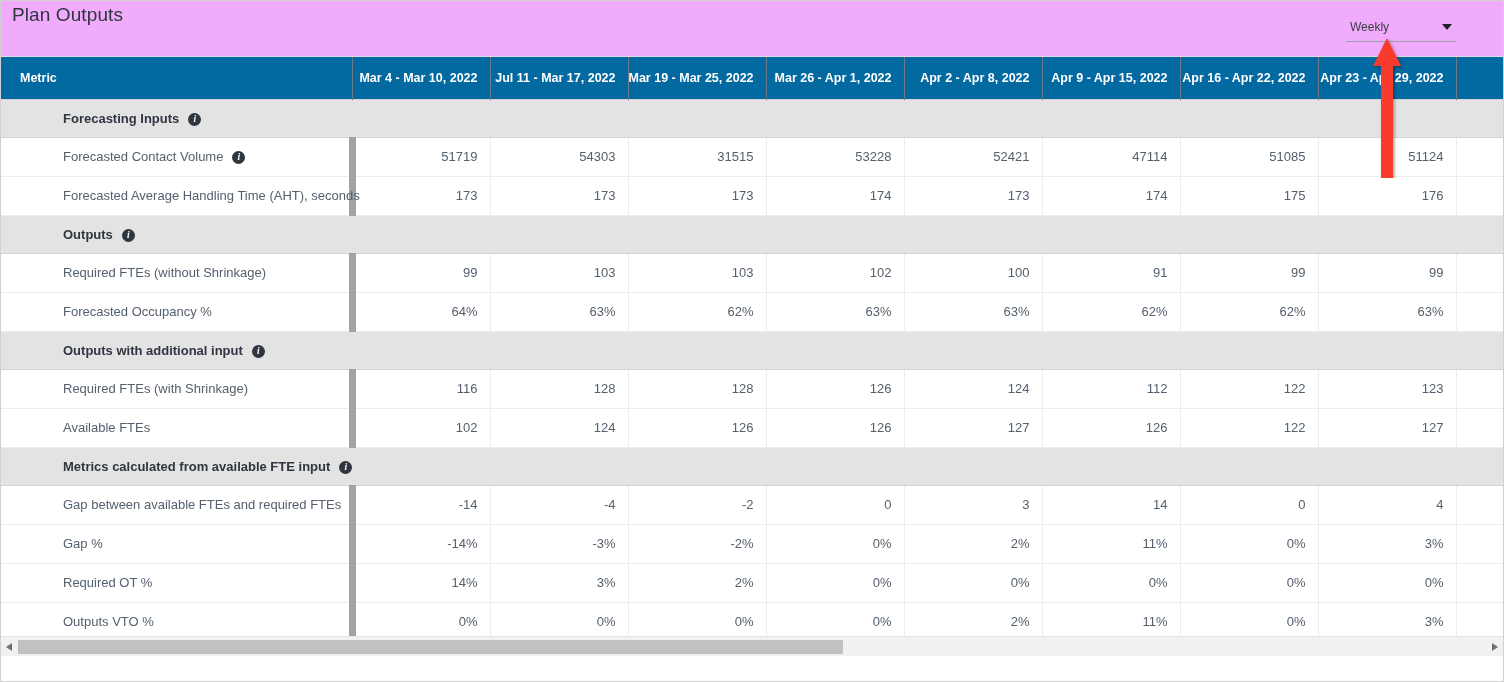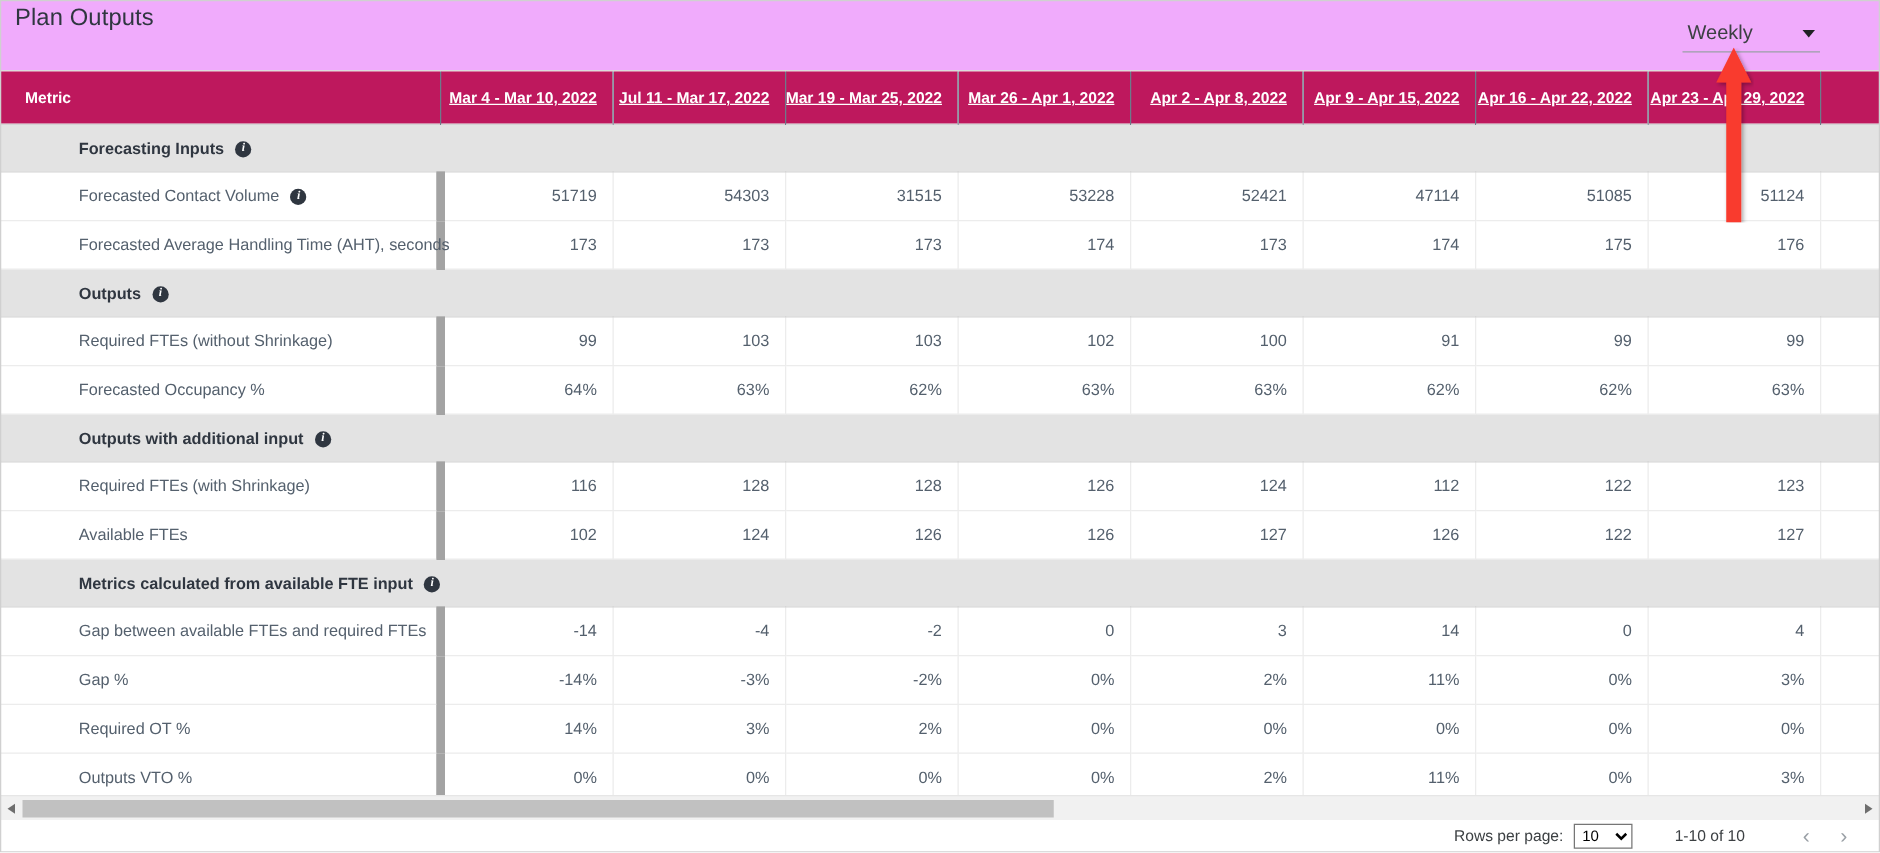--- a/index.html
+++ b/index.html
@@ -35,21 +35,21 @@
     width: 110px;
     height: 28px;
     border-bottom: 1px solid #9aa0a6;
     display: flex;
     align-items: center;
     justify-content: space-between;
     padding: 0 2px 2px 4px;
     cursor: pointer;
   }
   .period-select .label {
-    font-size: 16px;
+    font-size: 12px;
     color: #3c4043;
   }
   .caret {
     width: 0; height: 0;
     border-left: 5.5px solid transparent;
     border-right: 5.5px solid transparent;
     border-top: 6.5px solid #202124;
     margin-right: 2px;
   }
 
@@ -66,39 +66,38 @@
     border-collapse: collapse;
     table-layout: fixed;
     width: 1560px;
     font-size: 13px;
   }
   table.grid th, table.grid td {
     padding: 0;
     margin: 0;
   }
   thead th {
-    background: #be185d;
+    background: #0369a1;
     color: #ffffff;
     font-size: 12.5px;
     font-weight: bold;
     height: 42px;
     border-right: 1px solid #6d7a8a;
     white-space: nowrap;
     overflow: hidden;
   }
   thead th.metric-col {
     text-align: left;
     padding-left: 20px;
     width: 352px;
   }
   thead th.wk {
     text-align: right;
     padding-right: 12px;
     width: 138px;
-    text-decoration: underline;
   }
   thead th:last-child { border-right: none; }
 
   tbody tr.section td {
     background: #e3e3e3;
     height: 38px;
     color: #2f3640;
     font-weight: bold;
     font-size: 13px;
     padding-left: 20px;
@@ -438,27 +437,20 @@
       <span class="arrow-left"></span>
     </div>
     <div class="track">
       <div class="thumb"></div>
     </div>
     <div class="arrow">
       <span class="arrow-right"></span>
     </div>
   </div>
 
-  <div class="footer">
-    <span class="rpp-label">Rows per page:</span>
-    <select class="rpp-select" id="rpp"><option value="10">10</option><option value="25">25</option><option value="50">50</option><option value="100">100</option></select>
-    <span class="range-text">1-10 of 10</span>
-    <span class="pager-btn">‹</span>
-    <span class="pager-btn">›</span>
-  </div>
 
   <div class="annot">
     <svg width="32" height="140" viewBox="0 0 32 140">
       <defs>
         <filter id="sh" x="-50%" y="-50%" width="200%" height="200%">
           <feDropShadow dx="1.5" dy="1.5" stdDeviation="1.6" flood-color="#000" flood-opacity="0.35"></feDropShadow>
         </filter>
       </defs>
       <g filter="url(#sh)">
         <polygon id="arrowShape" points="16,0 30,28 22,28 22,140 10,140 10,28 2,28" fill="#F93B2E"></polygon>

